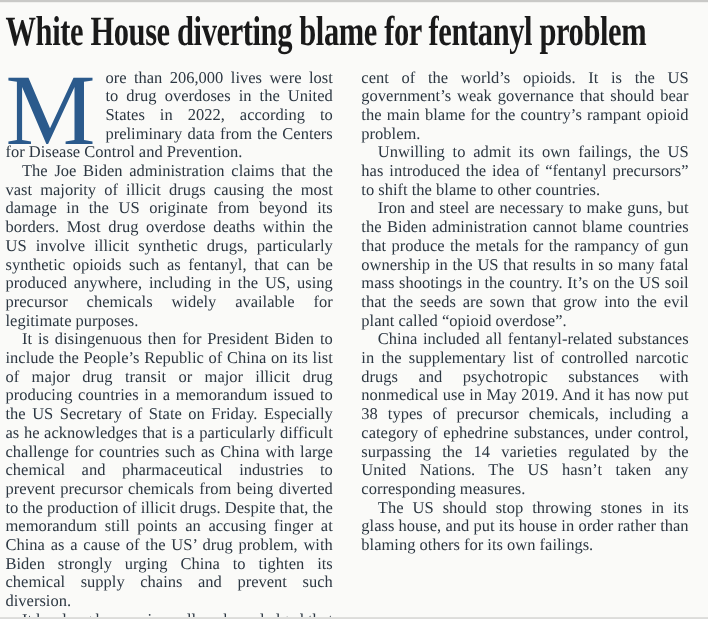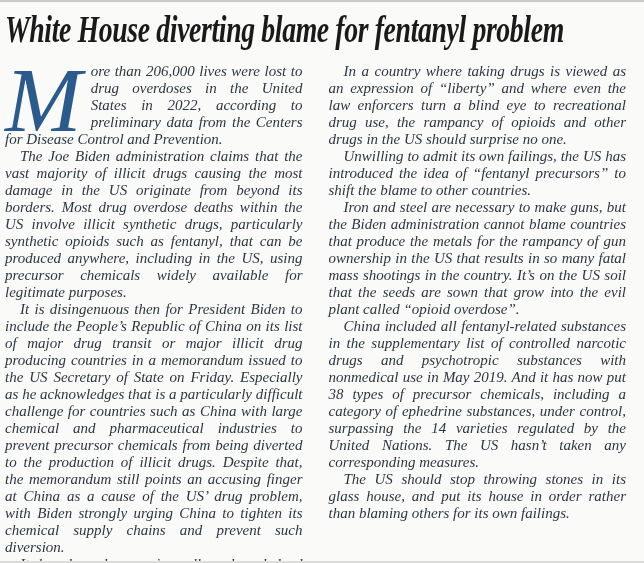--- a/index.html
+++ b/index.html
@@ -14,21 +14,20 @@
     font-family: "Liberation Serif", "DejaVu Serif", serif;
   }
   .page {
     box-sizing: border-box;
     width: 644px;
     height: 563px;
     padding: 2px 18px 0 5px;
     border-top: 2px solid var(--border-top, #c9c9c7);
     border-bottom: 2px solid var(--border-bottom, #dcdcda);
     overflow: hidden;
-    font-style: italic;
   }
   .headline {
     margin: 2px 0 11px 0;
     font-size: 38px;
     line-height: 46px;
     font-weight: bold;
     letter-spacing: -0.5px;
     white-space: nowrap;
     color: var(--headline, #1a1a1a);
     transform: scaleX(0.73);
@@ -72,21 +71,21 @@
   <div class="columns">
 
     <div class="col">
       <p class="first"><span class="dropcap">M</span><span>ore than 206,000 lives were lost to drug overdoses in the United States in 2022, according to preliminary data from the Centers for Disease Control and Prevention.</span></p>
       <p class="indent">The Joe Biden administration claims that the vast majority of illicit drugs causing the most damage in the US originate from beyond its borders. Most drug overdose deaths within the US involve illicit synthetic drugs, particularly synthetic opioids such as fentanyl, that can be produced anywhere, including in the US, using precursor chemicals widely available for legitimate purposes.</p>
       <p class="indent">It is disingenuous then for President Biden to include the People’s Republic of China on its list of major drug transit or major illicit drug producing countries in a memorandum issued to the US Secretary of State on Friday. Especially as he acknowledges that is a particularly difficult challenge for countries such as China with large chemical and pharmaceutical industries to prevent precursor chemicals from being diverted to the production of illicit drugs. Despite that, the memorandum still points an accusing finger at China as a cause of the US’ drug problem, with Biden strongly urging China to tighten its chemical supply chains and prevent such diversion.</p>
       <p class="indent">It has long been universally acknowledged that with its population accounting for less than 5 percent of the world’s total, the US consumes 80 per-</p>
     </div>
 
     <div class="col">
-      <p class="indent">In a country where taking drugs is viewed as an expression of “liberty” and where even the law enforcers turn a blind eye to recreational drug use, the rampancy of opioids and other drugs in the US should surprise no one.</p>
+      <p>cent of the world’s opioids. It is the US government’s weak governance that should bear the main blame for the country’s rampant opioid problem.</p>
       <p class="indent">Unwilling to admit its own failings, the US has introduced the idea of “fentanyl precursors” to shift the blame to other countries.</p>
       <p class="indent">Iron and steel are necessary to make guns, but the Biden administration cannot blame countries that produce the metals for the rampancy of gun ownership in the US that results in so many fatal mass shootings in the country. It’s on the US soil that the seeds are sown that grow into the evil plant called “opioid overdose”.</p>
       <p class="indent">China included all fentanyl-related substances in the supplementary list of controlled narcotic drugs and psychotropic substances with nonmedical use in May 2019. And it has now put 38 types of precursor chemicals, including a category of ephedrine substances, under control, surpassing the 14 varieties regulated by the United Nations. The US hasn’t taken any corresponding measures.</p>
       <p class="indent">The US should stop throwing stones in its glass house, and put its house in order rather than blaming others for its own failings.</p>
     </div>
 
   </div>
 </div>
 
 </body></html>

